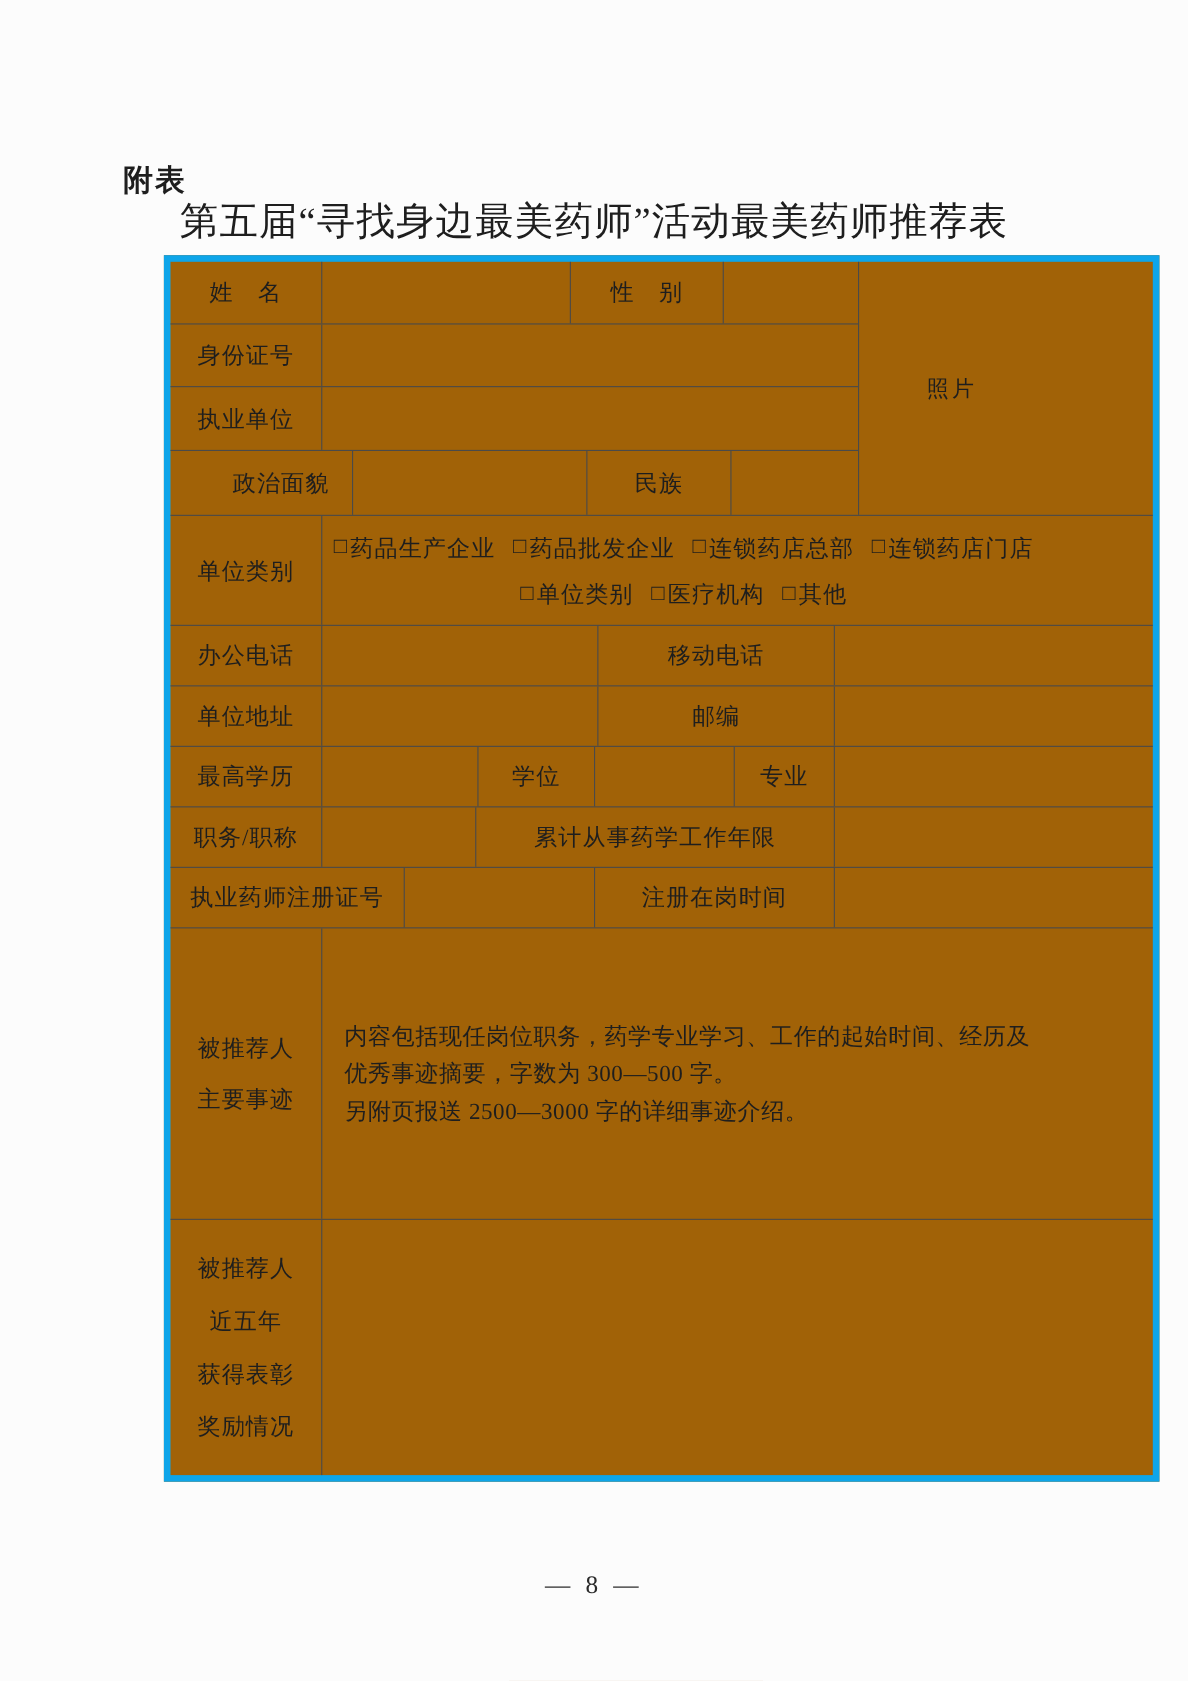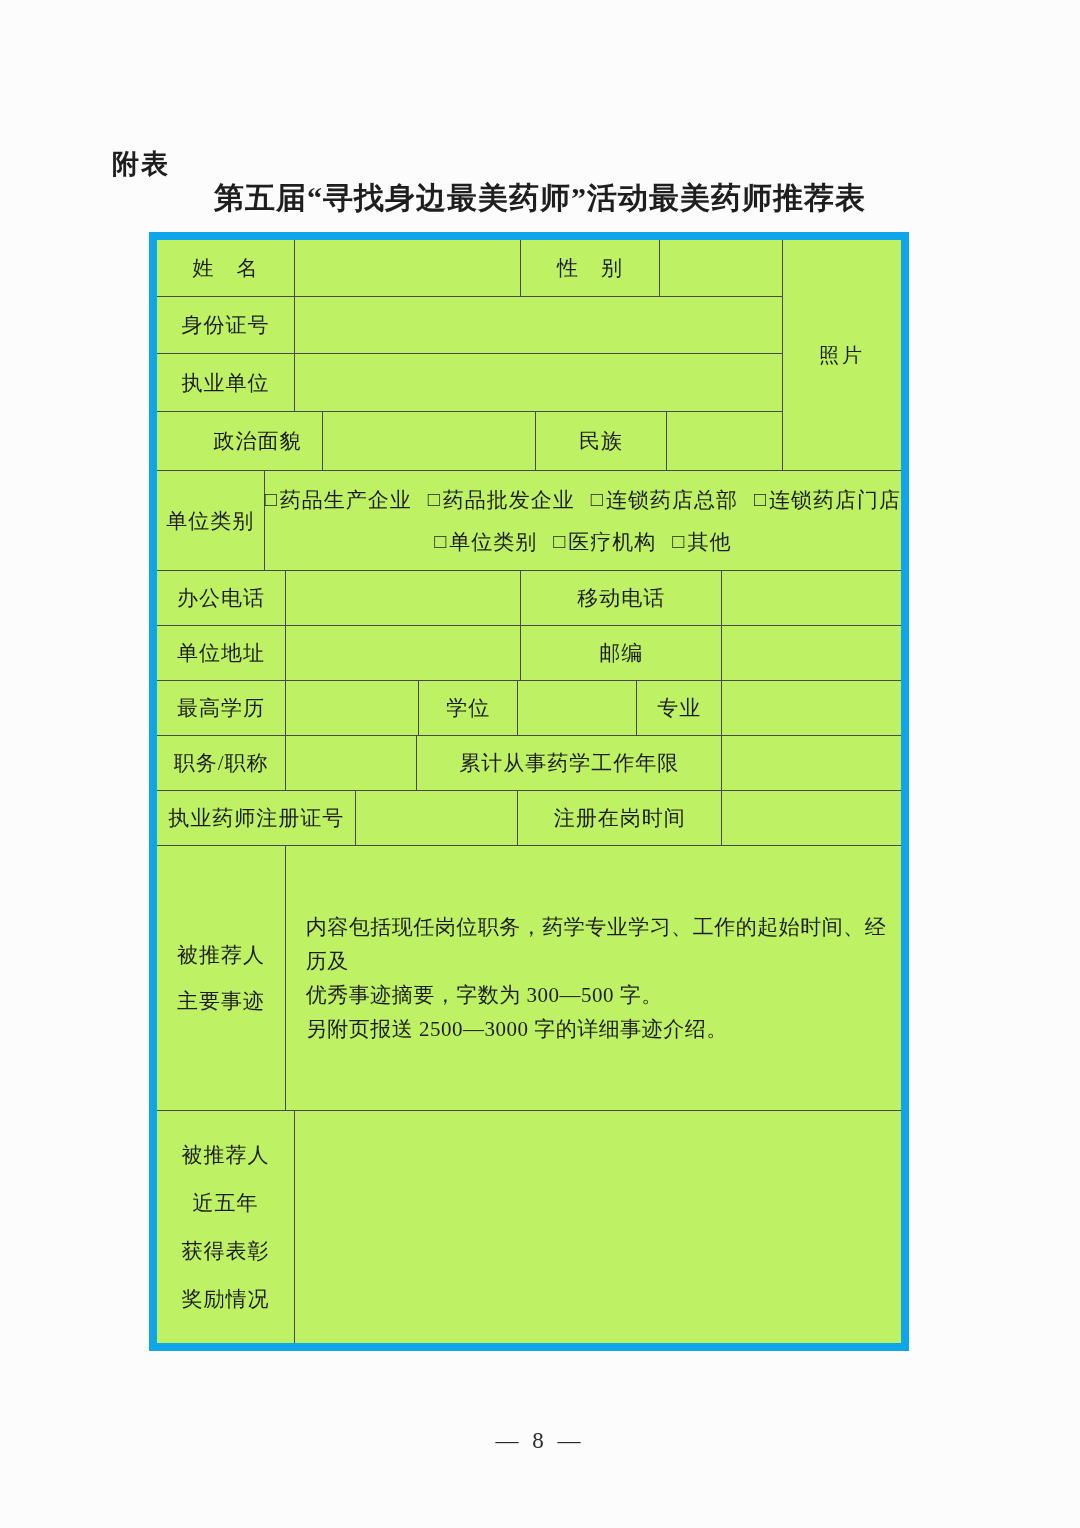--- a/index.html
+++ b/index.html
@@ -12,27 +12,27 @@
   }
   .page { position:absolute; inset:0; background:#fcfcfc; }
 
   .appendix {
     position:absolute; left:112px; top:116px;
     font-family:"Liberation Sans","DejaVu Sans",sans-serif;
     font-size:27px; font-weight:600; letter-spacing:2px;margin-top:30px;
   }
   .title {
     position:absolute; left:0; top:178px; width:100%;
-    text-align:center; font-size:30px; font-weight:700; letter-spacing:1px;
+    text-align:center; font-size:35px; font-weight:400; letter-spacing:1px;
   }
 
   
   .tbl {
-    position:absolute; left:149px; top:232px; width:760px;
-    border:8px solid #0ea5e9; background:#bef264;
+    position:absolute; left:149px; top:232px; width:905px;
+    border:6px solid #0ea5e9; background:#a16207;
   }
   .row { display:flex; border-bottom:1.5px solid #4a4a4a; }
   .row.last { border-bottom:none; }
   .c {
     border-right:1.5px solid #4a4a4a;
     display:flex; align-items:center; justify-content:center;
     font-size:21px; letter-spacing:1px; text-align:center;
     white-space:pre-line;
   }
   .c.endc { border-right:none; }

